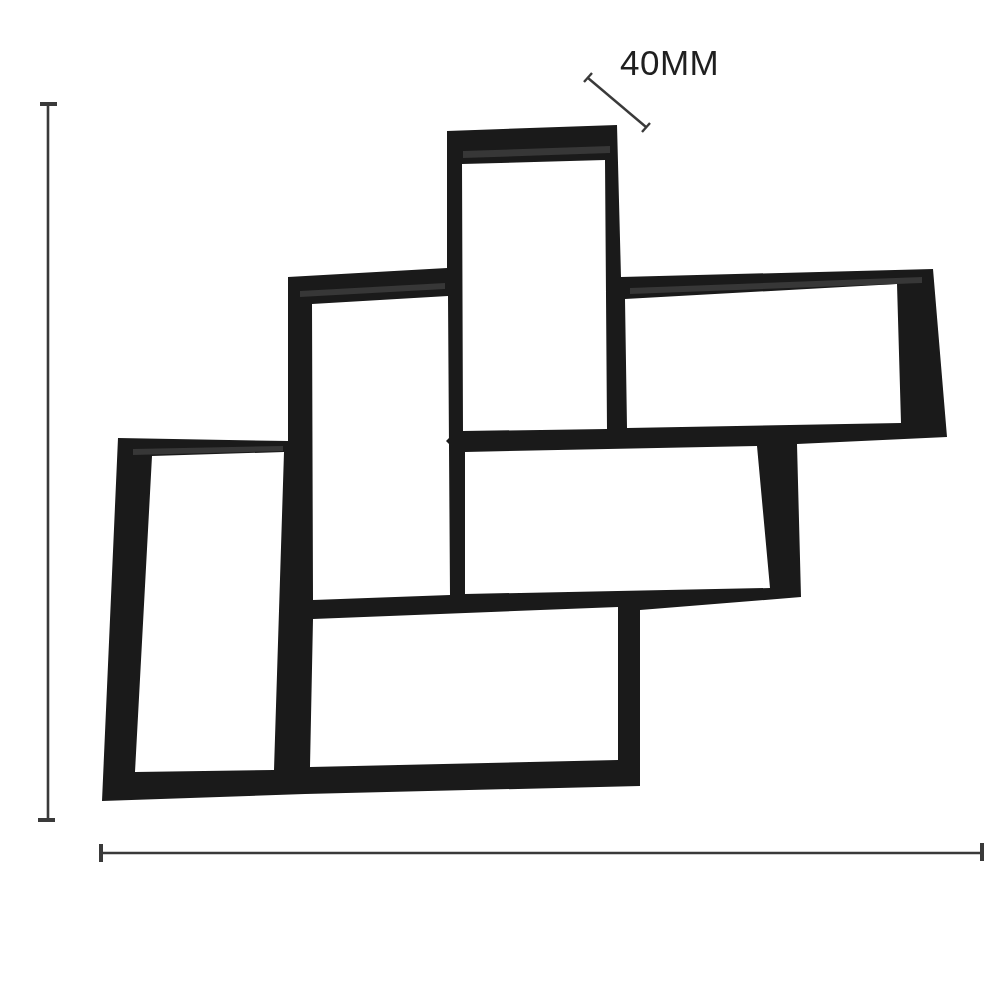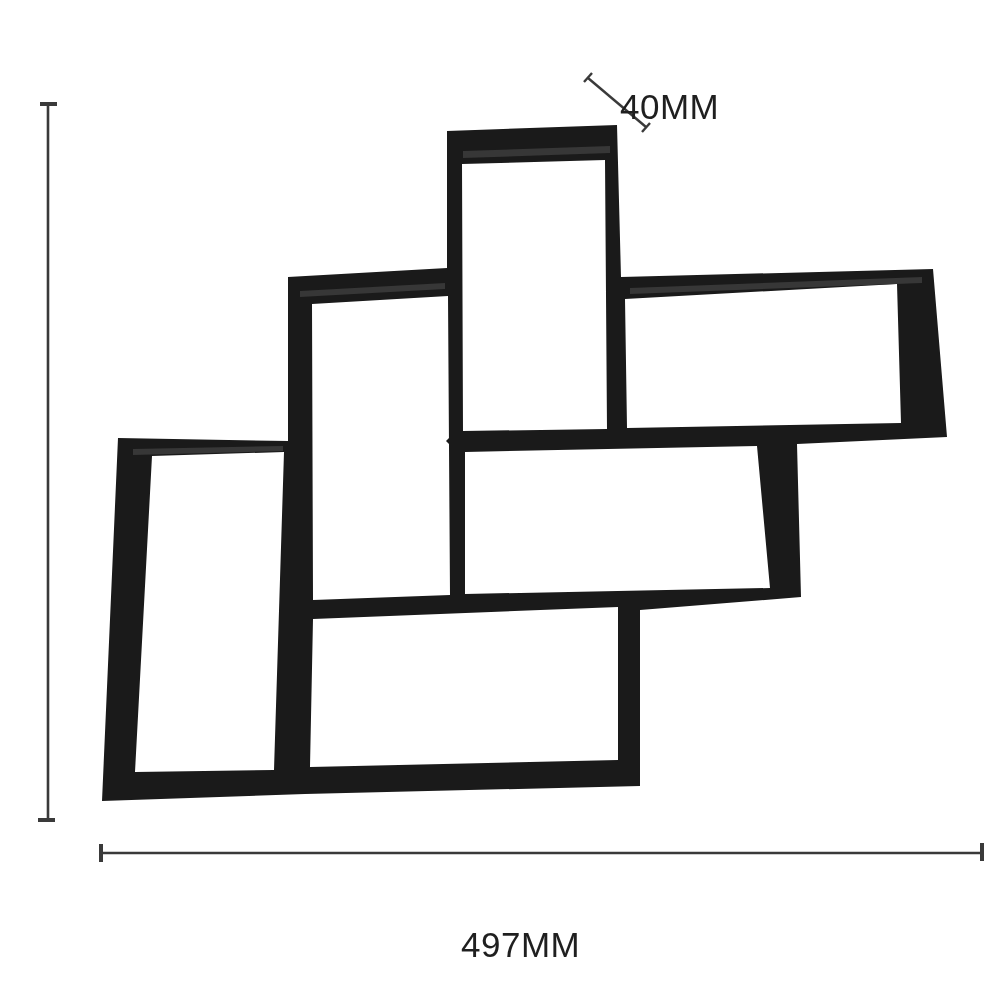--- a/index.html
+++ b/index.html
@@ -13,21 +13,20 @@
   .mold-svg{position:absolute;left:0;top:0;}
   .dim-label{
     position:absolute;
     font-family:"Liberation Sans", sans-serif;
     font-size:35px;
     font-weight:400;
     color:#1f1f1f;
     letter-spacing:0.5px;
     white-space:nowrap;
     user-select:none;
-    margin-top:44px;
   }
   .label-thickness{left:620px;top:43px;}
   .label-height{left:117px;top:263px;}
   .label-width{left:461px;top:881px;}
 </style>
 </head>
 <body>
 
 <div class="stage">
 
@@ -64,15 +63,14 @@
     <g stroke="#3a3a3a" stroke-width="2.4" fill="none">
       <line x1="588" y1="78" x2="646" y2="127"></line>
       <line x1="584" y1="82" x2="592" y2="73"></line>
       <line x1="642" y1="132" x2="650" y2="123"></line>
     </g>
   </svg>
 
   <div class="dim-label label-thickness">40MM</div>
 
 
-  <div class="dim-label label-width">497MM</div>
 
 </div>
 
 </body></html>

